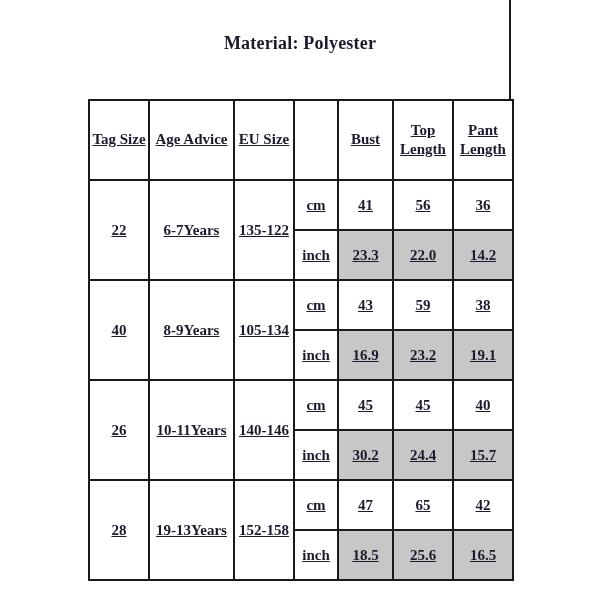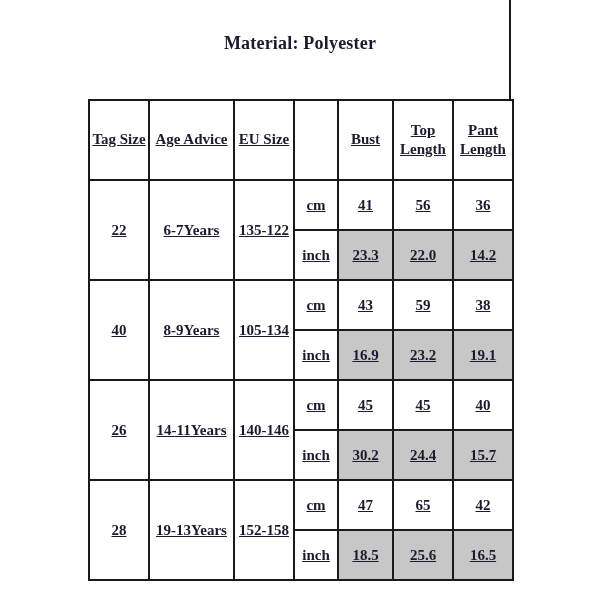--- a/index.html
+++ b/index.html
@@ -127,21 +127,21 @@
       </tr>
       <tr>
         <td class="unit">inch</td>
         <td class="hl">16.9</td>
         <td class="hl">23.2</td>
         <td class="hl">19.1</td>
       </tr>
 
       <tr>
         <td rowspan="2">26</td>
-        <td rowspan="2">14-11Years</td>
+        <td rowspan="2">10-11Years</td>
         <td rowspan="2">140-146</td>
         <td class="unit">cm</td>
         <td>45</td>
         <td>45</td>
         <td>40</td>
       </tr>
       <tr>
         <td class="unit">inch</td>
         <td class="hl">30.2</td>
         <td class="hl">24.4</td>

